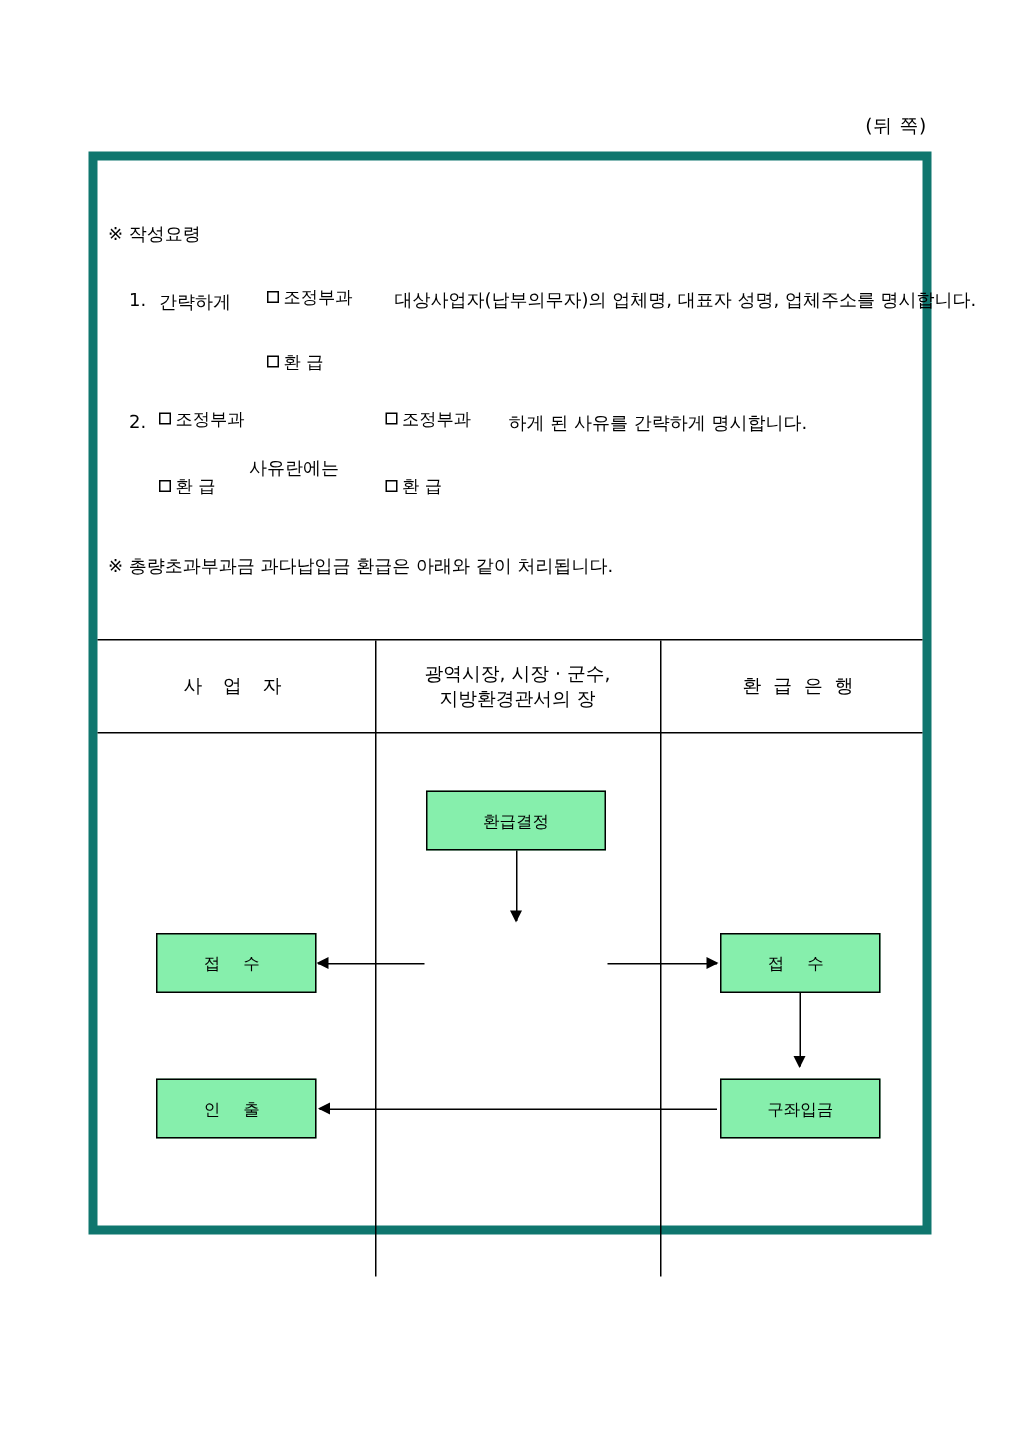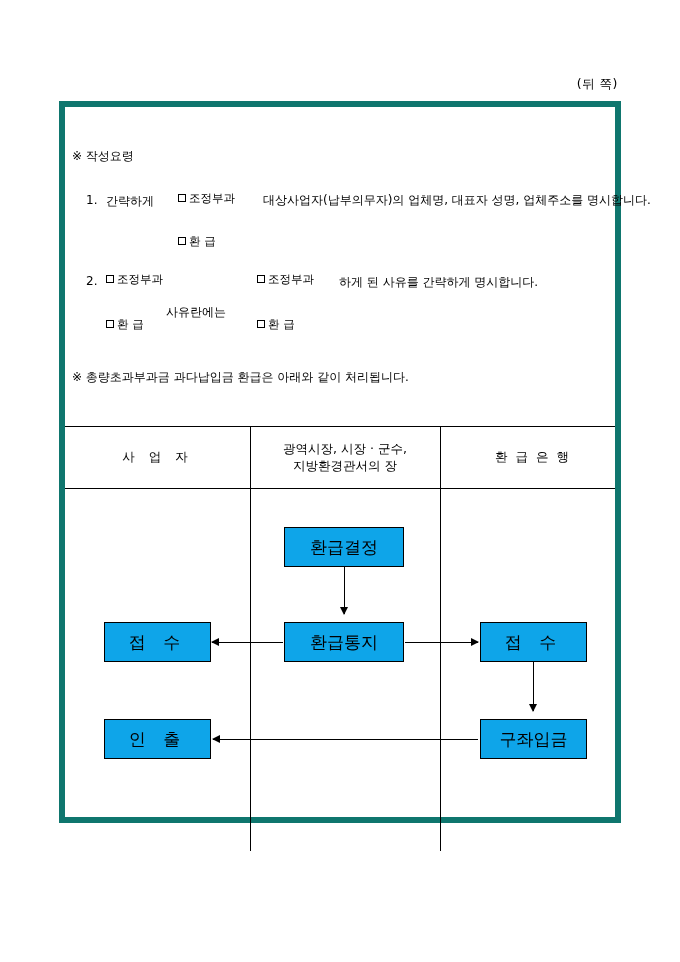--- a/index.html
+++ b/index.html
@@ -117,22 +117,22 @@
 
   
   .flow { position: absolute; left: 0; top: 62px; width: 100%; height: 361px; }
   .node {
     position: absolute;
     border: 1px solid #000;
     box-sizing: border-box;
     display: flex;
     align-items: center;
     justify-content: center;
-    font-size: 17px;
-    background: #0ea5e9;
+    font-size: 11px;
+    background: #86efac;
   }
   .node.wide { width: 120px; height: 40px; }
   .node.side { width: 107px; height: 40px; letter-spacing: 6px; }
 
   .n-decision { left: 219px; top: 38px; }
   .n-notice   { left: 219px; top: 133px; }
   .n-recv-biz { left: 39px;  top: 133px; }
   .n-recv-bank{ left: 415px; top: 133px; }
   .n-deposit  { left: 415px; top: 230px; width: 107px; height: 40px; }
   .n-withdraw { left: 39px;  top: 230px; }
@@ -224,21 +224,20 @@
 
       <div class="th th1">사  업  자</div>
       <div class="th th2">
         <div>광역시장, 시장 · 군수,</div>
         <div>지방환경관서의 장</div>
       </div>
       <div class="th th3">환 급 은 행</div>
 
       <div class="flow">
         <div class="node wide n-decision">환급결정</div>
-        <div class="node wide n-notice">환급통지</div>
         <div class="node side n-recv-biz">접    수</div>
         <div class="node side n-recv-bank">접    수</div>
         <div class="node n-deposit">구좌입금</div>
         <div class="node side n-withdraw">인    출</div>
 
         <div class="arrow-v a-dec-to-notice"></div>
         <div class="arrow-v a-dep-down"></div>
         <div class="arrow-h left a-notice-left"></div>
         <div class="arrow-h right a-notice-right"></div>
         <div class="arrow-h left a-dep-left"></div>

